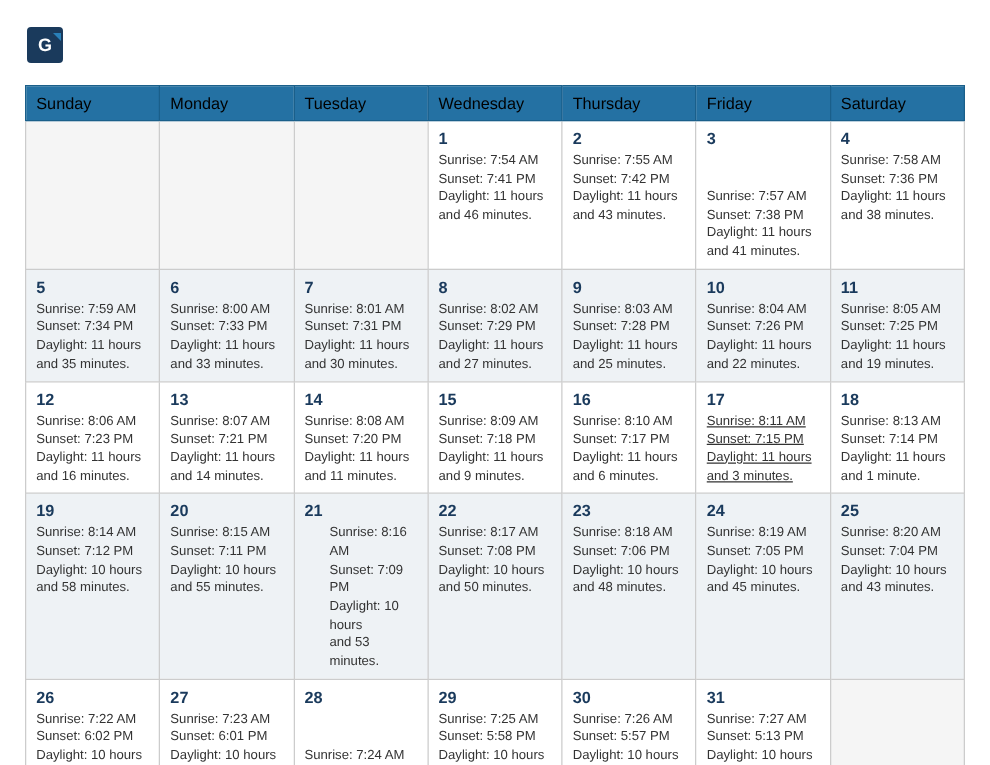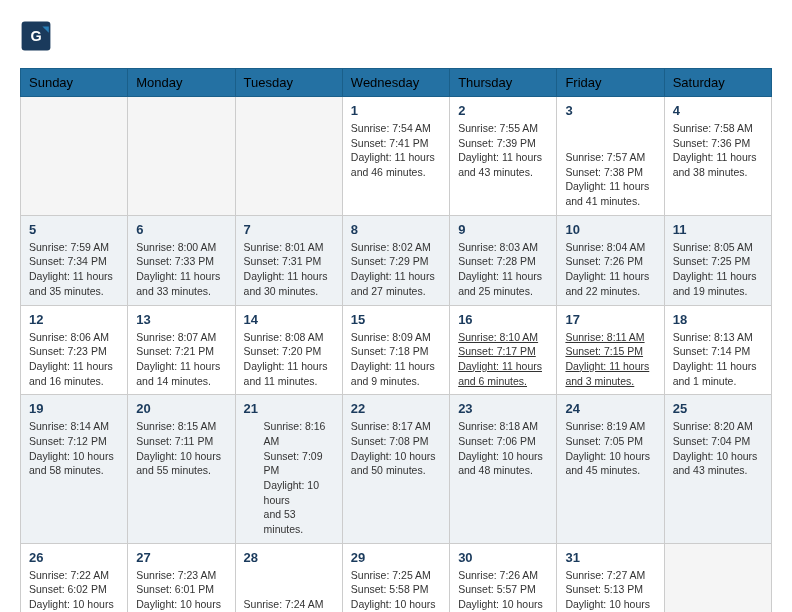--- a/index.html
+++ b/index.html
@@ -135,21 +135,21 @@
         <td>
           <div class="day-number">1</div>
           <div class="day-info" style="white-space: pre-line;">Sunrise: 7:54 AM
 Sunset: 7:41 PM
 Daylight: 11 hours
 and 46 minutes.</div>
         </td>
         <td>
           <div class="day-number">2</div>
           <div class="day-info" style="white-space: pre-line;">Sunrise: 7:55 AM
-Sunset: 7:39 PM
+Sunset: 7:42 PM
 Daylight: 11 hours
 and 43 minutes.</div>
         </td>
         <td>
           <div class="day-number">3</div>
           <div class="day-info" style="white-space: pre-line; margin-top: 32px;">Sunrise: 7:57 AM
 Sunset: 7:38 PM
 Daylight: 11 hours
 and 41 minutes.</div>
         </td>
@@ -236,21 +236,21 @@
         </td>
         <td>
           <div class="day-number">15</div>
           <div class="day-info" style="white-space: pre-line;">Sunrise: 8:09 AM
 Sunset: 7:18 PM
 Daylight: 11 hours
 and 9 minutes.</div>
         </td>
         <td>
           <div class="day-number">16</div>
-          <div class="day-info" style="white-space: pre-line; text-decoration: underline;">Sunrise: 8:10 AM
+          <div class="day-info" style="white-space: pre-line;">Sunrise: 8:10 AM
 Sunset: 7:17 PM
 Daylight: 11 hours
 and 6 minutes.</div>
         </td>
         <td>
           <div class="day-number">17</div>
           <div class="day-info" style="white-space: pre-line; text-decoration: underline;">Sunrise: 8:11 AM
 Sunset: 7:15 PM
 Daylight: 11 hours
 and 3 minutes.</div>

